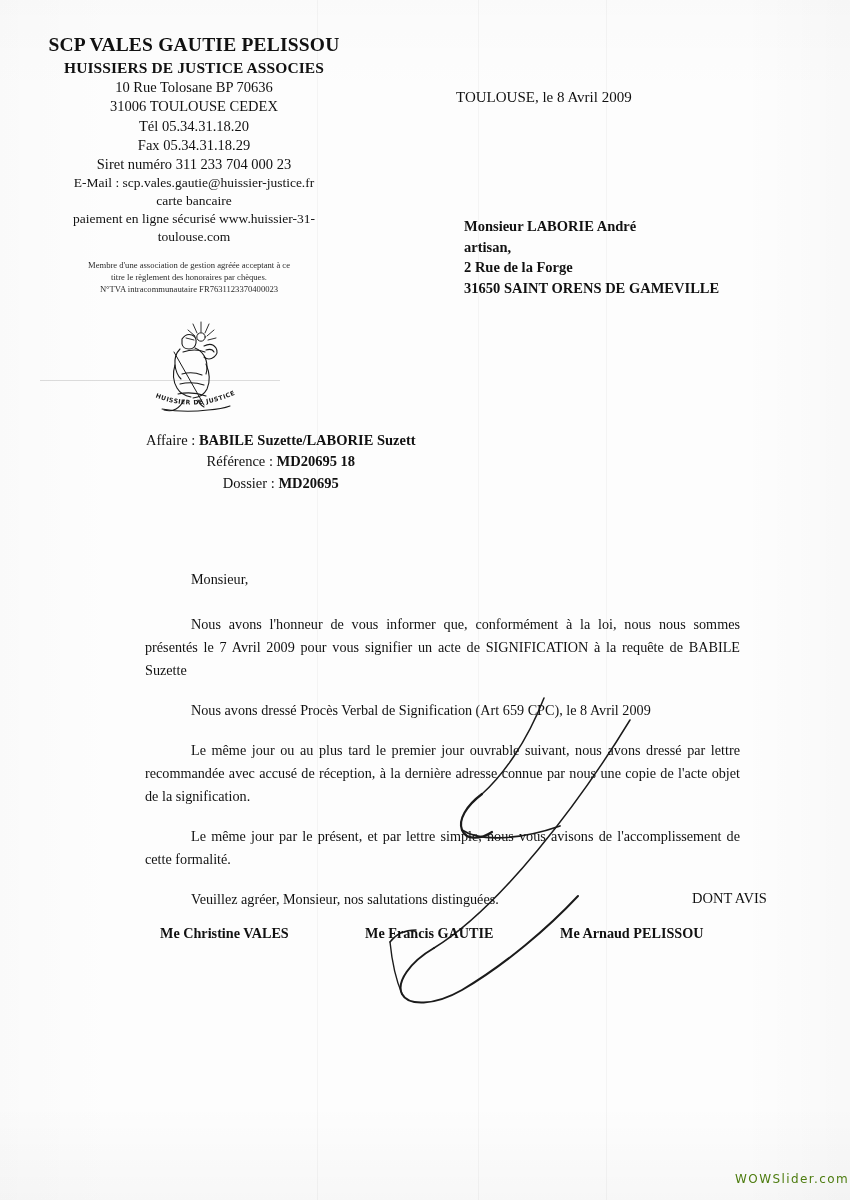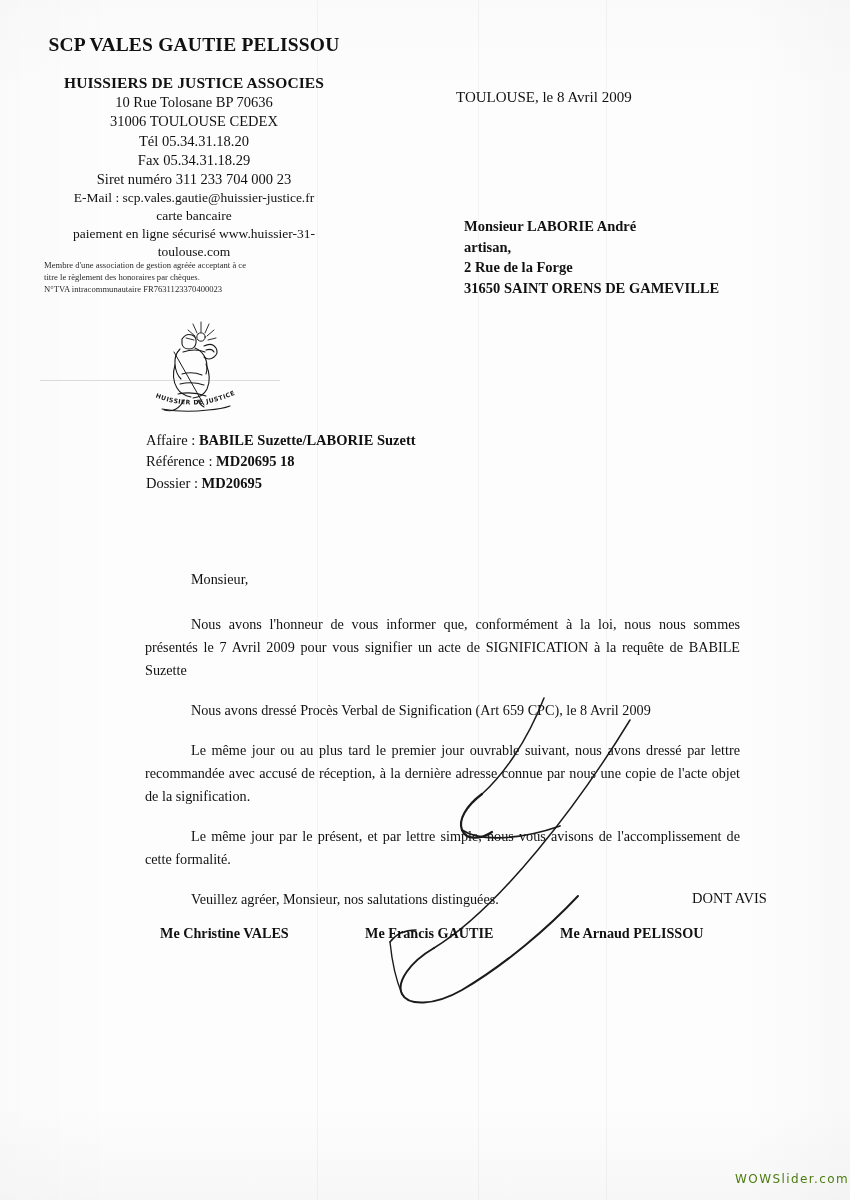--- a/index.html
+++ b/index.html
@@ -53,36 +53,37 @@
   .lh-name {
     font-size: 19.5px;
     font-weight: bold;
     letter-spacing: 0.2px;
     white-space: nowrap;
   }
   .lh-sub {
     font-size: 15.5px;
     font-weight: bold;
     letter-spacing: 0.1px;
-    margin-top: 15px;
+    margin-top: 0;
     white-space: nowrap;
   }
   .lh-line {
     font-size: 14.5px;
     margin-top: 1px;
   }
   .lh-line.small {
     font-size: 13.5px;
   }
 
   .legal-note {
     position: absolute;
     left: 44px;
     top: 259px;
     width: 290px;
+    text-align: center;
     font-size: 8.6px;
     line-height: 1.42;
     color: #2a2a2a;
   }
 
   
   .emblem {
     position: absolute;
     left: 138px;
     top: 312px;
@@ -108,20 +109,21 @@
   }
   .recipient div { white-space: nowrap; margin-left: 8px; }
 
   
   .refblock {
     position: absolute;
     left: 146px;
     top: 430px;
     font-size: 14.5px;
     line-height: 1.48;
+    text-align: center;
   }
   .refblock .row { white-space: nowrap; }
   .refblock .lbl { font-weight: normal; }
   .refblock .val { font-weight: bold; }
 
   
   .body {
     position: absolute;
     left: 145px;
     top: 568px;

